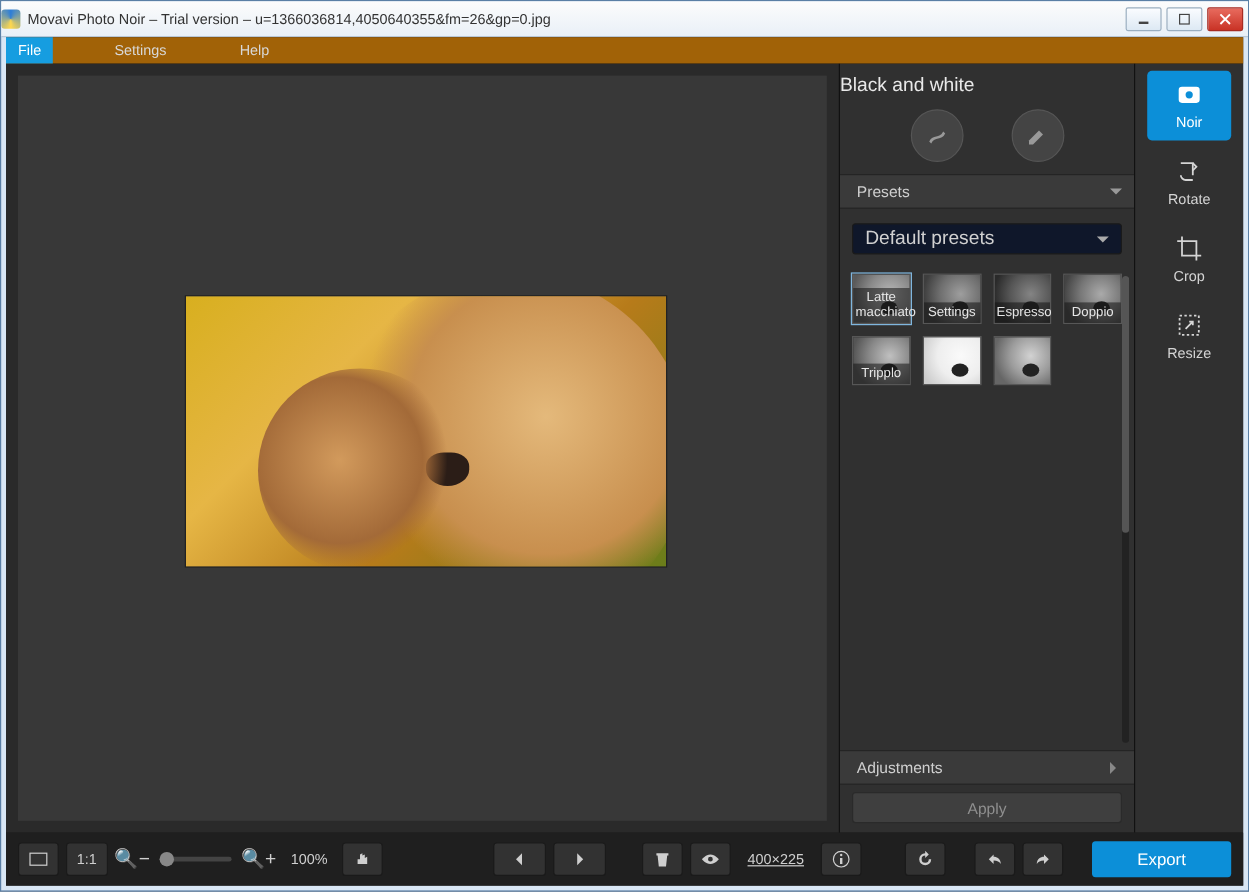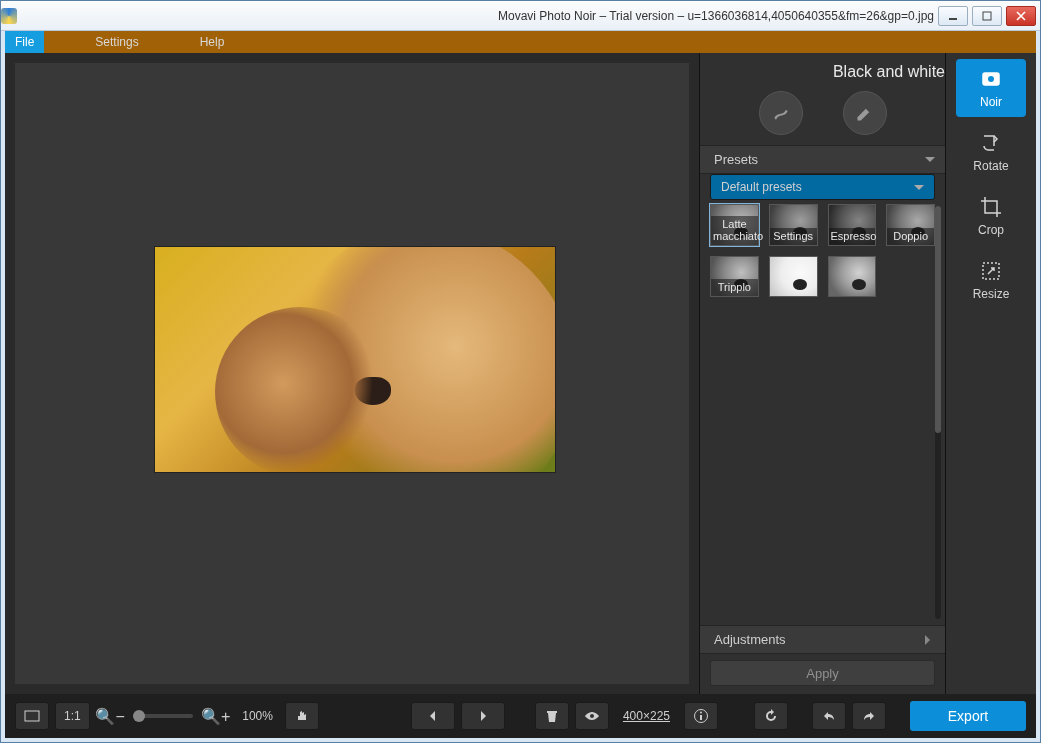--- a/index.html
+++ b/index.html
@@ -2,21 +2,20 @@
 <html><head>
 <meta charset="utf-8">
 <style>
   * { box-sizing: border-box; margin: 0; padding: 0; font-family: "Segoe UI", Tahoma, sans-serif; }
   body { width: 1041px; height: 743px; background: #d9e7f5; overflow: hidden; position: relative; border: 1px solid #5a7fa5; }
   
   .titlebar {
     height: 30px; background: linear-gradient(#fcfcfc,#e9f0f7);
     display: flex; align-items: center; padding: 0 0 0 0;
     border-bottom: 1px solid #b8c8d8;
-    text-align: right;
   }
   .titlebar .app-icon { width: 16px; height: 16px; border-radius: 3px;
     background: conic-gradient(#2c7dd8,#ffd84d,#2c7dd8); margin-right: 6px;}
   .titlebar .title-text { font-size: 12px; color: #333; flex: 1; }
   .win-controls { display: flex; height: 20px; margin-right: 4px;}
   .win-btn { width: 30px; height: 20px; border: 1px solid #9aaec0; border-radius: 2px;
     margin-left: 4px; display: flex; align-items:center; justify-content:center;
     font-size: 10px; background: linear-gradient(#fafcff,#dde9f4); cursor:pointer; }
   .win-btn.close { background: linear-gradient(#e86b5e,#c93326); color:#fff; border-color:#a82b22;}
   .win-btn svg { width:10px; height:10px; }
@@ -39,35 +38,35 @@
   .photo::before{content:""; position:absolute; right:-20px; top:-20px; width:300px; height:300px;
     background: radial-gradient(circle at 60% 40%, #e4b97b 0%, #c88f4e 45%, transparent 60%);
     border-radius:50%;}
   .photo::after{content:""; position:absolute; left:60px; top:60px; width:170px; height:170px;
     background: radial-gradient(circle at 40% 45%, #d29a5c 0%, #a36a38 50%, transparent 65%);
     border-radius:50%;}
   .photo .nose{position:absolute; left:200px; top:130px; width:36px; height:28px; background:#2b1d17; border-radius:50% 50% 60% 60%;}
 
   
   .panels { width: 246px; background:#303030; display:flex; flex-direction:column; border-right:1px solid #111;}
-  .panel-title { text-align:right; color:#e9e9e9; font-size:16px; padding:10px 0 6px;}
+  .panel-title { text-align:left; color:#e9e9e9; font-size:16px; padding:10px 0 6px;}
   .big-icons-row { display:flex; justify-content:center; gap:40px; padding:4px 0 10px;}
   .round-btn { width:44px; height:44px; border-radius:50%; background:#444;
     display:flex; align-items:center;justify-content:center; border:1px solid #555; cursor:pointer;}
   .round-btn svg { width:20px; height:20px; fill:#999; }
 
   .section-head { background:#3a3a3a; color:#cfcfcf; font-size:13px;
     padding:6px 10px 6px 14px; display:flex; align-items:center; justify-content:space-between;
     border-top:1px solid #242424; border-bottom:1px solid #242424; cursor:pointer;}
   .section-head .chev { border:5px solid transparent; }
   .section-head.open .chev { border-top-color:#999; margin-top:5px;}
   .section-head.closed .chev { border-left-color:#888;}
 
-  .preset-dropdown { margin: 0 10px; height:26px; background:#0369a1;
-    border:1px solid #1a1a1a; border-radius:3px; color:#d0d0d0; font-size:12px;
+  .preset-dropdown { margin: 12px 10px; height:26px; background:#0f172a;
+    border:1px solid #1a1a1a; border-radius:3px; color:#d0d0d0; font-size:16px;
     display:flex; align-items:center; justify-content:space-between; padding:0 10px; cursor:pointer;}
   .preset-dropdown .dd-chev { border:5px solid transparent; border-top-color:#aaa; margin-top:5px;}
 
   .preset-scroll { flex:1; overflow:hidden; position:relative; margin:0 4px 0 0;}
   .preset-grid { display:grid; grid-template-columns: 1fr 1fr 1fr 1fr; gap:10px;
     padding: 4px 6px 4px 10px;}
   .preset { position:relative; border:1px solid #575757; cursor:pointer; }
   .preset.selected { outline:1px solid #7fb6de; }
   .preset .thumb { width:100%; aspect-ratio: 106/90; position:relative; overflow:hidden;}
   .preset .thumb .bg { position:absolute; inset:0;}

